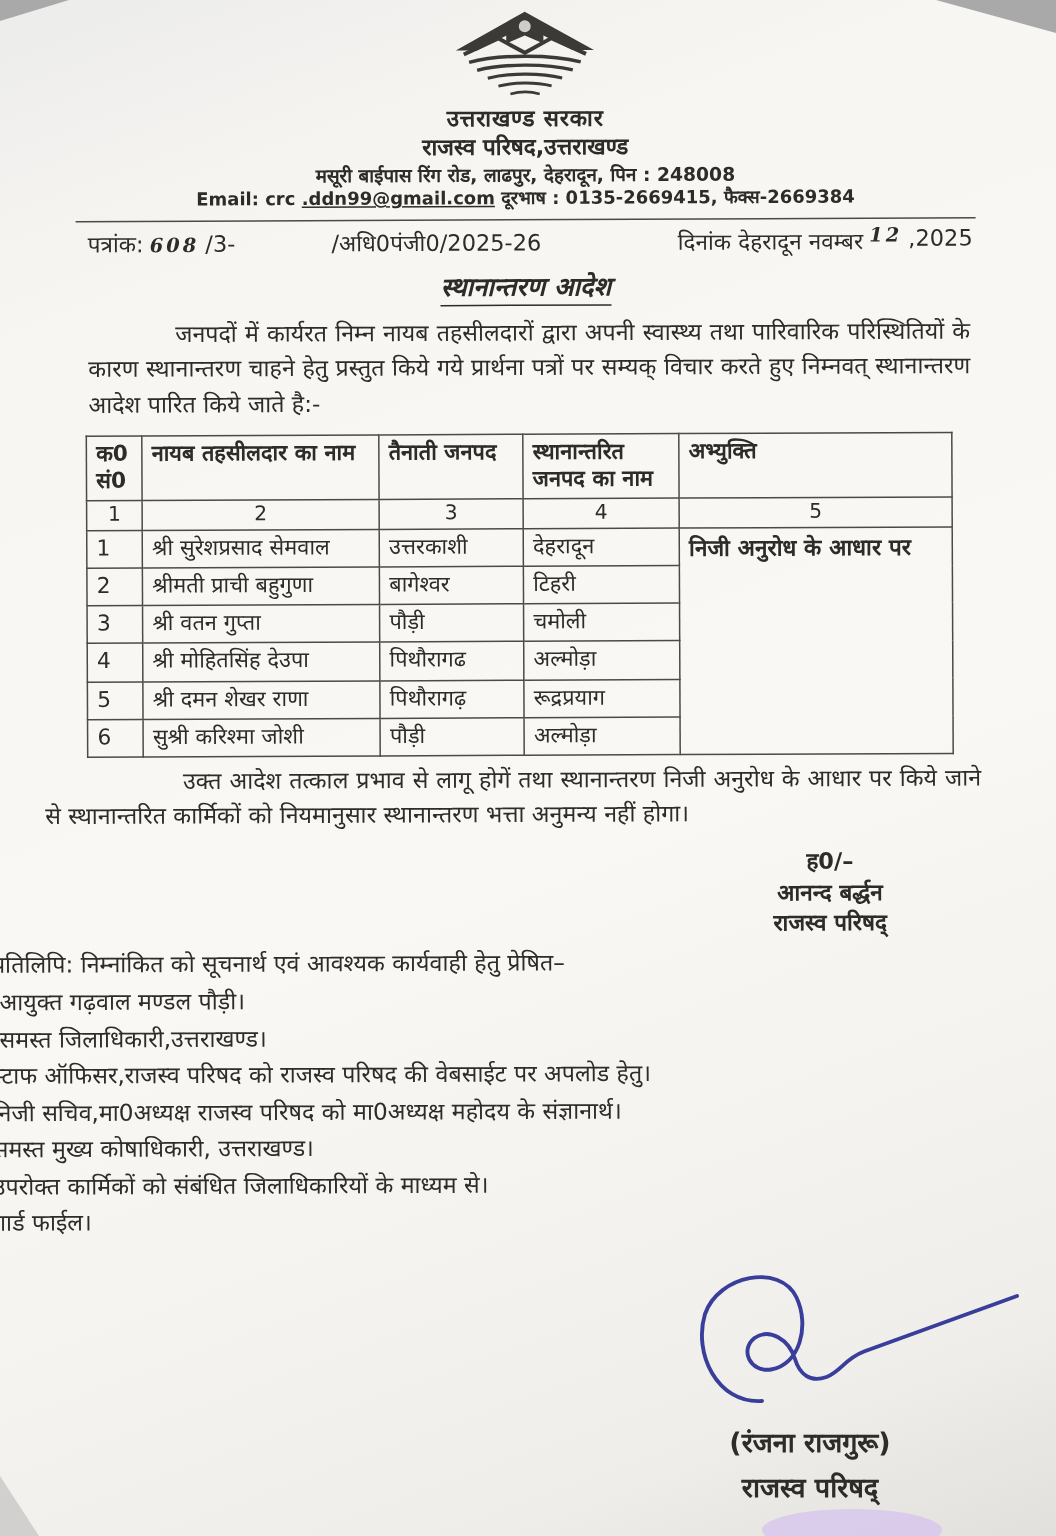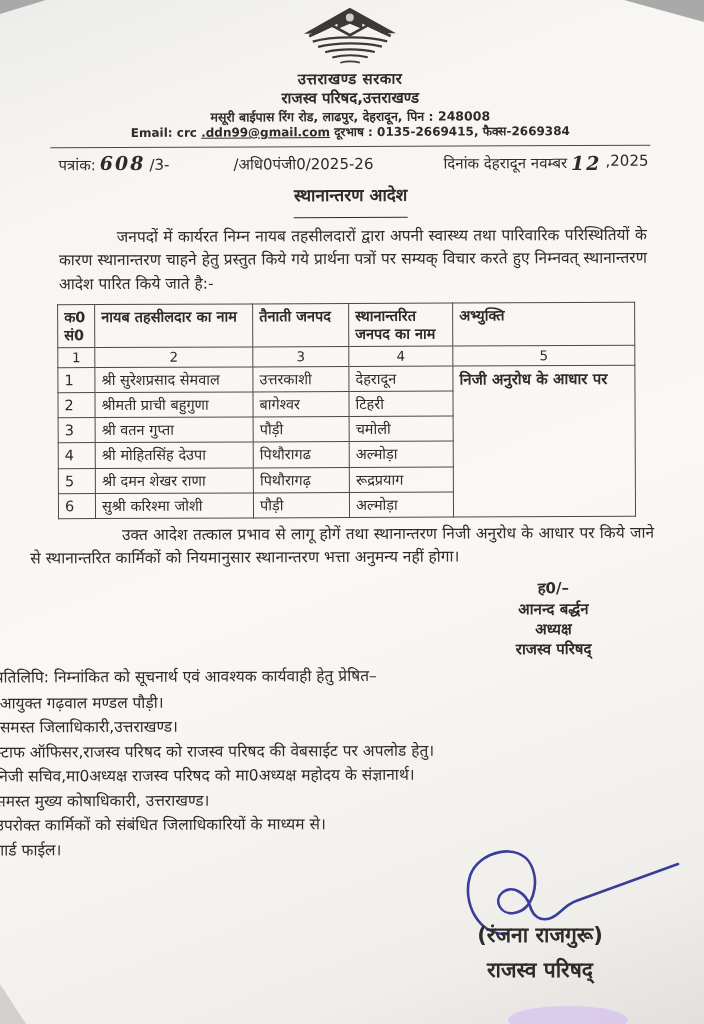--- a/index.html
+++ b/index.html
@@ -27,27 +27,27 @@
   .lh-addr  { font-size:12.5px; font-weight:bold; margin-top:1px; }
   .lh-mail  { font-size:12px; font-weight:bold; margin-top:1px; }
   .lh-mail .email { text-decoration:underline;margin-top:30px; }
   .rule { border-top:1.5px solid #4c4a46; margin:6px 52px 0 52px; }
 
   .ref-line {
     display:flex; align-items:baseline; font-size:15px;
     margin:4px 54px 0 60px; white-space:nowrap;
   }
   .hand { font-family:"DejaVu Serif","Liberation Serif",serif; font-style:italic;
-          font-weight:bold; font-size:19px; letter-spacing:2px; margin:0 4px; }
+          font-weight:bold; font-size:13px; letter-spacing:2px; margin:0 4px; }
   .ref-mid { margin-left:64px; }
   .ref-date { margin-left:auto; display:flex; align-items:flex-start; }
 
   .title-wrap { text-align:center; margin-top:8px; }
   .doc-title { display:inline-block; font-size:17px; font-weight:bold;
-               border-bottom:1.8px solid #2e2c29; padding-bottom:11px; }
+               border-bottom:1.8px solid #2e2c29; padding-bottom:1px;font-style:italic; }
 
   .para { font-size:15.5px; line-height:1.5; text-align:justify; }
   .para1 { margin:7px 56px 0 60px; text-indent:58px; }
   .para2 { margin:5px 50px 0 30px; text-indent:92px; }
 
   table.order {
     border-collapse:collapse; margin:8px auto 0 58px;
     font-size:14.5px; line-height:1.25;
   }
   table.order th, table.order td {
@@ -62,22 +62,22 @@
   .sign1 { width:170px; margin:10px 66px 0 auto; text-align:center;
            font-size:15px; line-height:1.35; font-weight:bold; }
   .sign1 .sd { font-weight:bold; }
   .sign1 .date { font-weight:bold; }
 
   .copies { margin:4px 40px 0 -6px; font-size:15.5px; line-height:1.58; }
   .copies .head { white-space:nowrap; }
   .copies ul { list-style:none; margin:1px 0 0 0; padding:0; }
   .copies li { white-space:nowrap; }
 
-  .sign2 { position:absolute; left:420px; top:918px; width:240px;
-           text-align:center; font-size:21px; font-weight:bold; line-height:1.65; }
+  .sign2 { position:absolute; left:420px; top:948px; width:240px;
+           text-align:center; font-size:18px; font-weight:bold; line-height:1.65; }
   .signature-svg { position:absolute; left:430px; top:838px; }
 
   .smudge { position:absolute; left:508px; bottom:-10px; width:120px; height:28px;
             background:#d6c3ee; border-radius:50%; opacity:.75; }
 </style>
 </head>
 <body>
 
 <div class="paper"></div>
 <div class="corner tl"></div>
@@ -189,21 +189,20 @@
       <td>अल्मोड़ा</td>
     </tr>
   </tbody>
     </table>
 
   <p class="para para2">उक्त आदेश तत्काल प्रभाव से लागू होगें तथा स्थानान्तरण निजी अनुरोध के आधार पर किये जाने से स्थानान्तरित कार्मिकों को नियमानुसार स्थानान्तरण भत्ता अनुमन्य नहीं होगा।</p>
 
   <div class="sign1">
     <div class="sd">ह0/–</div>
     <div>आनन्द बर्द्धन</div>
-    <div>अध्यक्ष</div>
     <div>राजस्व परिषद्</div>
   </div>
 
   <div class="copies">
     <div class="head">प्रतिलिपि: निम्नांकित को सूचनार्थ एवं आवश्यक कार्यवाही हेतु प्रेषित–</div>
     <ul>
       <li>.आयुक्त गढ़वाल मण्डल पौड़ी।</li>
       <li>.समस्त जिलाधिकारी,उत्तराखण्ड।</li>
       <li>स्टाफ ऑफिसर,राजस्व परिषद को राजस्व परिषद की वेबसाईट पर अपलोड हेतु।</li>
       <li>निजी सचिव,मा0अध्यक्ष राजस्व परिषद को मा0अध्यक्ष महोदय के संज्ञानार्थ।</li>

